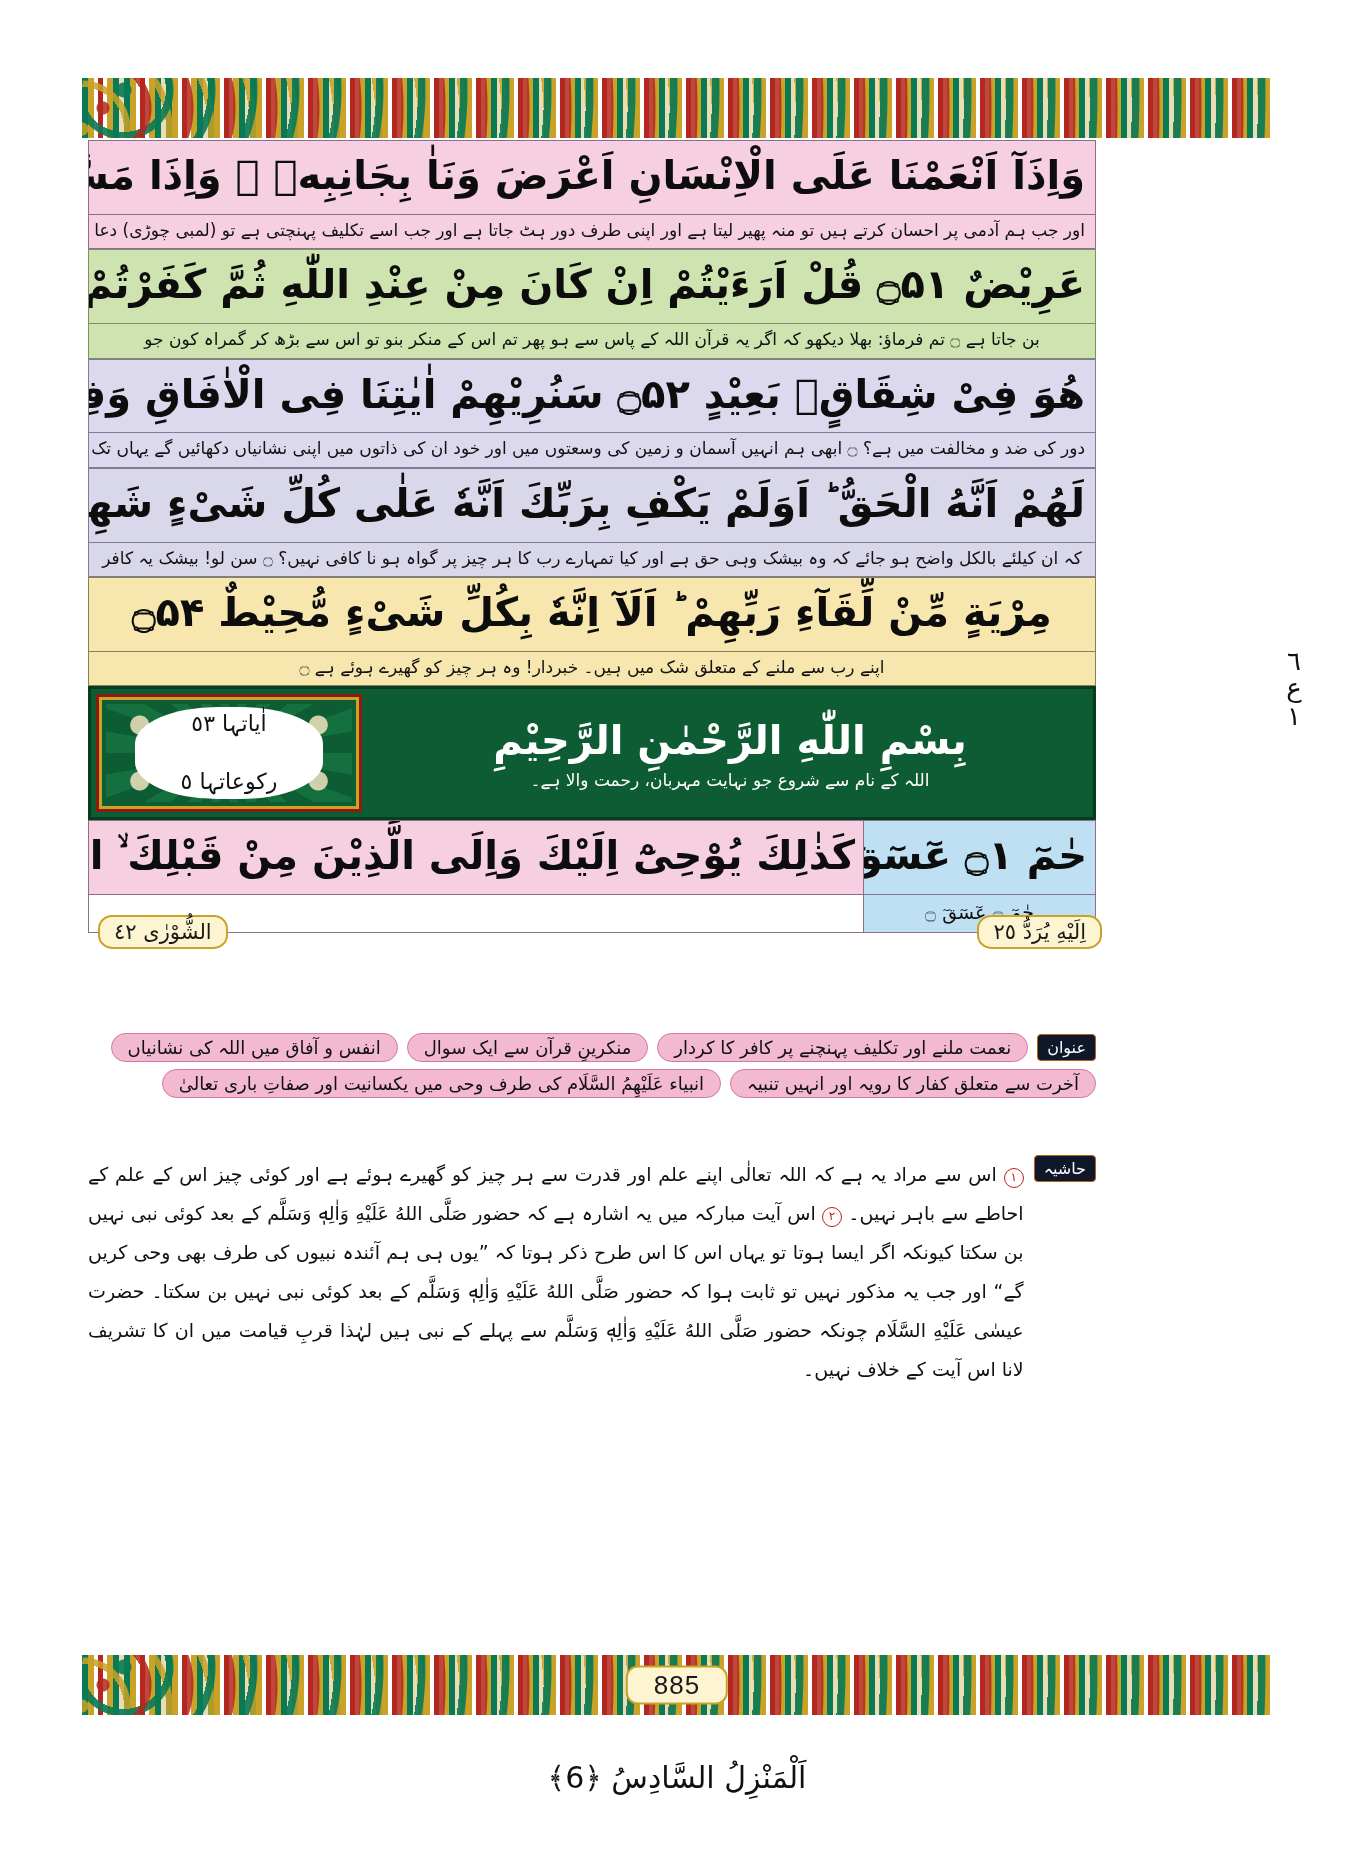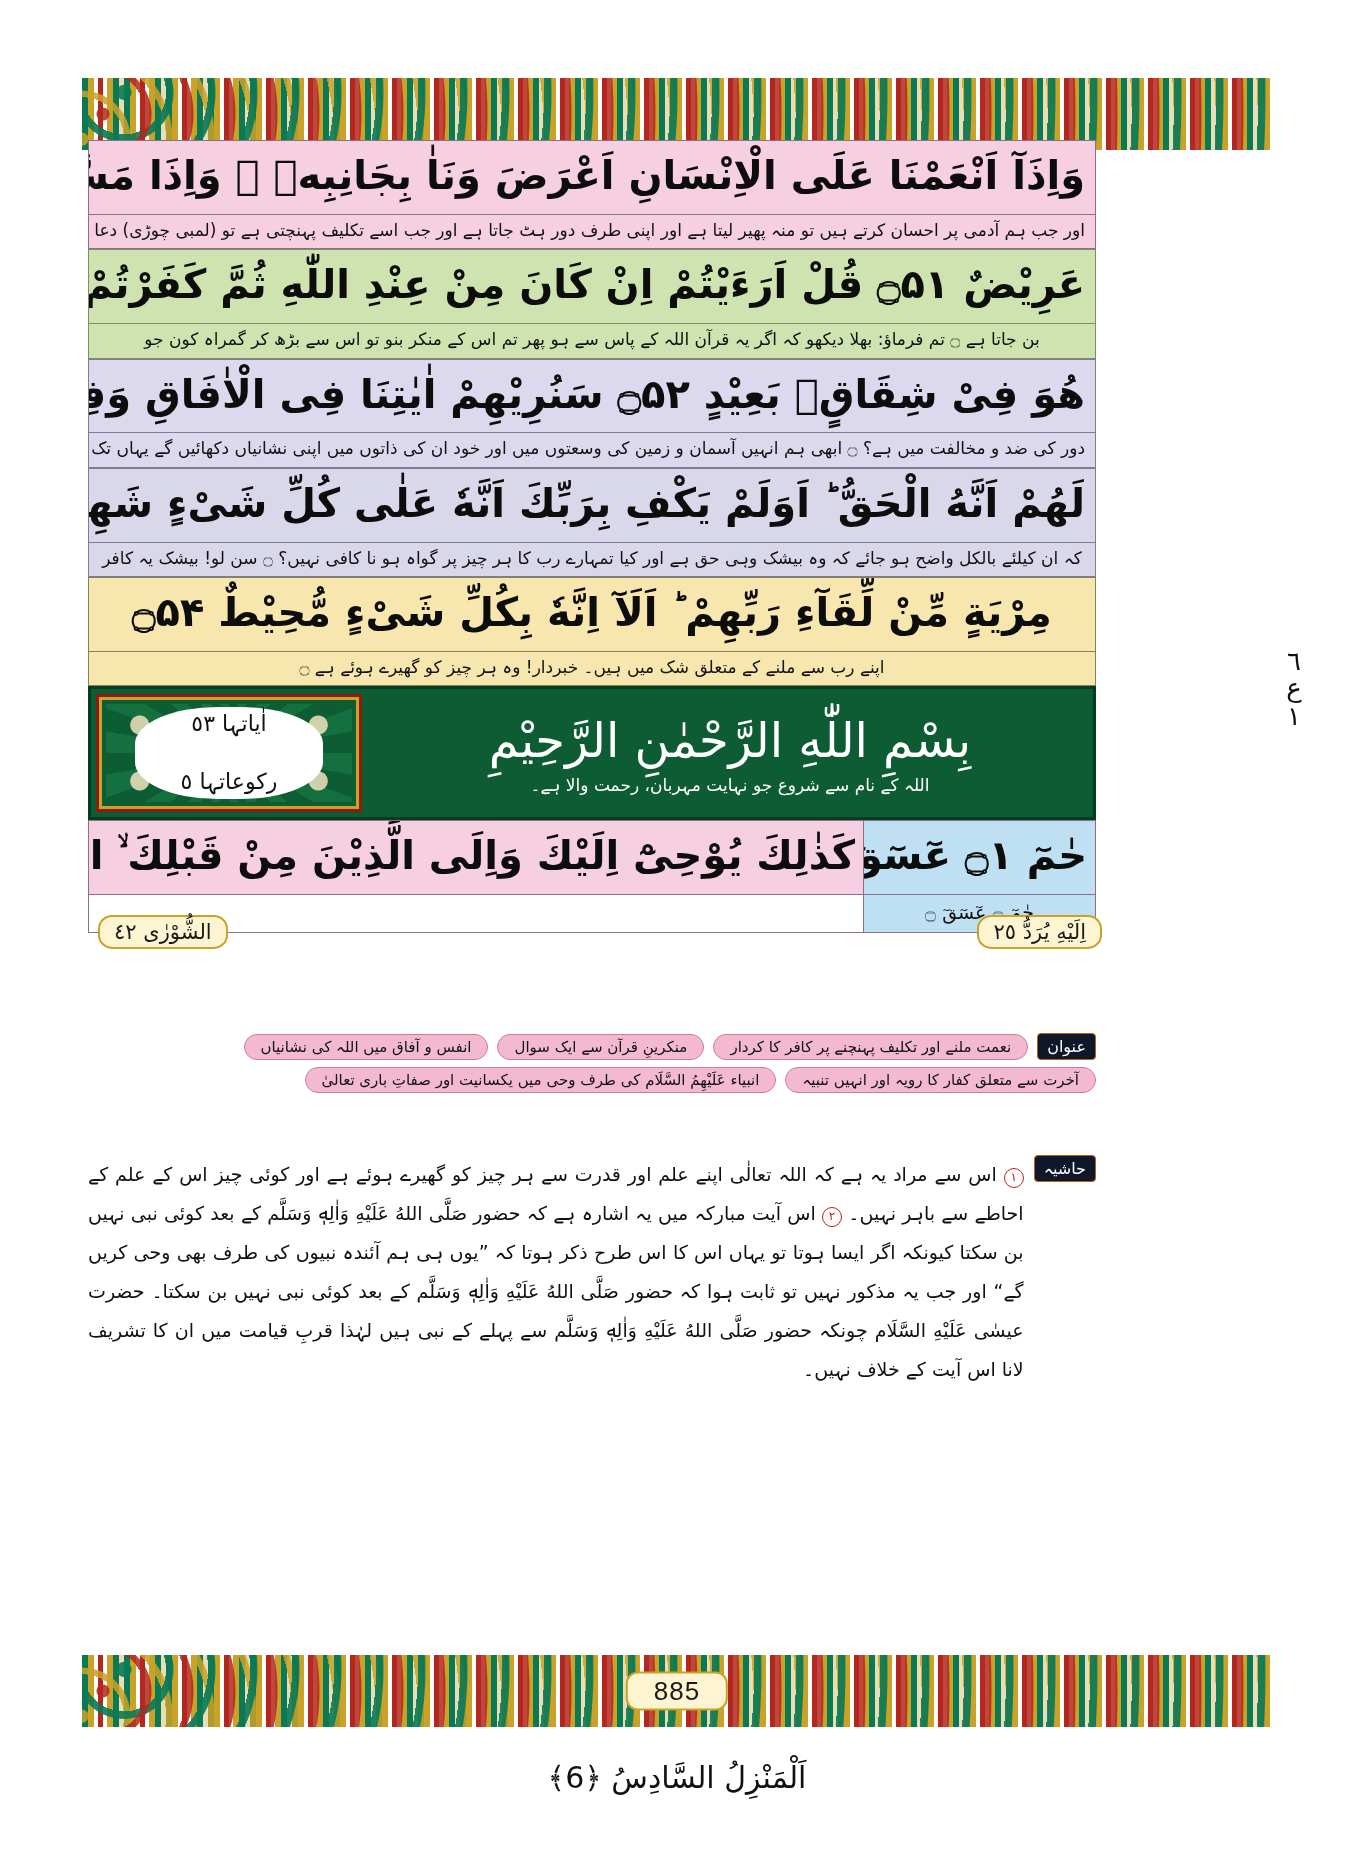--- a/index.html
+++ b/index.html
@@ -5,21 +5,21 @@
   html,body{margin:0;padding:0;background:#ffffff;}
   body{
     width:1354px;height:1864px;
     font-family:"DejaVu Sans","Liberation Sans",sans-serif;
     position:relative;overflow:hidden;
   }
   .page{position:absolute;inset:0;background:#fff;}
 
   
   .ornband{
-    position:absolute;height:72px;
+    position:absolute;height:60px;
     background:
       repeating-linear-gradient(90deg,
         #0a7a55 0px,#0a7a55 6px,
         #c9a227 6px,#c9a227 12px,
         #ffffff 12px,#ffffff 16px,
         #b3271e 16px,#b3271e 21px,
         #ffffff 21px,#ffffff 25px,
         #c9a227 25px,#c9a227 31px,
         #0a7a55 31px,#0a7a55 37px,
         #e9dcb6 37px,#e9dcb6 42px),
@@ -124,21 +124,21 @@
     align-items:center;justify-content:center;text-align:right;
     font-size:22px;line-height:1.2;color:#111;direction:rtl;
     font-family:"DejaVu Sans","Liberation Sans",sans-serif;
     gap:32px;
   }
   .medallion .plate .sm{font-size:16px;}
   .bismillah{
     flex:1 1 auto;display:flex;flex-direction:column;
     align-items:center;justify-content:center;color:#fff;direction:rtl;
   }
-  .bismillah .ar{font-size:48px;font-weight:400;line-height:1.2;
+  .bismillah .ar{font-size:40px;font-weight:700;line-height:1.2;
     font-family:"DejaVu Sans","Liberation Sans",sans-serif;text-align:center;}
   .bismillah .ur{font-size:17px;margin-top:6px;
     font-family:"DejaVu Sans","Liberation Sans",sans-serif;}
 
   
   .ruku-mark{
     position:absolute;right:40px;top:648px;width:40px;text-align:center;
     direction:rtl;font-size:26px;line-height:1.05;color:#111;
     font-family:"DejaVu Sans","Liberation Sans",sans-serif;
   }
@@ -147,21 +147,21 @@
   
   .unwan{position:absolute;left:88px;top:1033px;width:1008px;direction:rtl;}
   .unwan .line{display:flex;justify-content:flex-start;align-items:center;gap:9px;margin-bottom:7px;}
   .tag{
     background:#0f172a;color:#fff;border:1px solid #b85f10;border-radius:4px;
     font-size:16px;padding:3px 9px;white-space:nowrap;flex:0 0 auto;
     font-family:"DejaVu Sans","Liberation Sans",sans-serif;
   }
   .pill{
     background:#f3b9d0;border:1px solid #cf7aa0;border-radius:16px;
-    padding:3px 16px;font-size:15px;color:#111;white-space:nowrap;flex:0 0 auto;
+    padding:3px 16px;font-size:18px;color:#111;white-space:nowrap;flex:0 0 auto;
     font-family:"DejaVu Sans","Liberation Sans",sans-serif;
   }
 
   
   .hashiya{position:absolute;left:88px;top:1155px;width:1008px;direction:rtl;}
   .hashiya .hd{display:flex;align-items:flex-start;gap:10px;}
   .hashiya .text{
     flex:1 1 auto;font-size:19px;line-height:2.05;color:#111;text-align:justify;
     font-family:"DejaVu Sans","Liberation Sans",sans-serif;
   }

